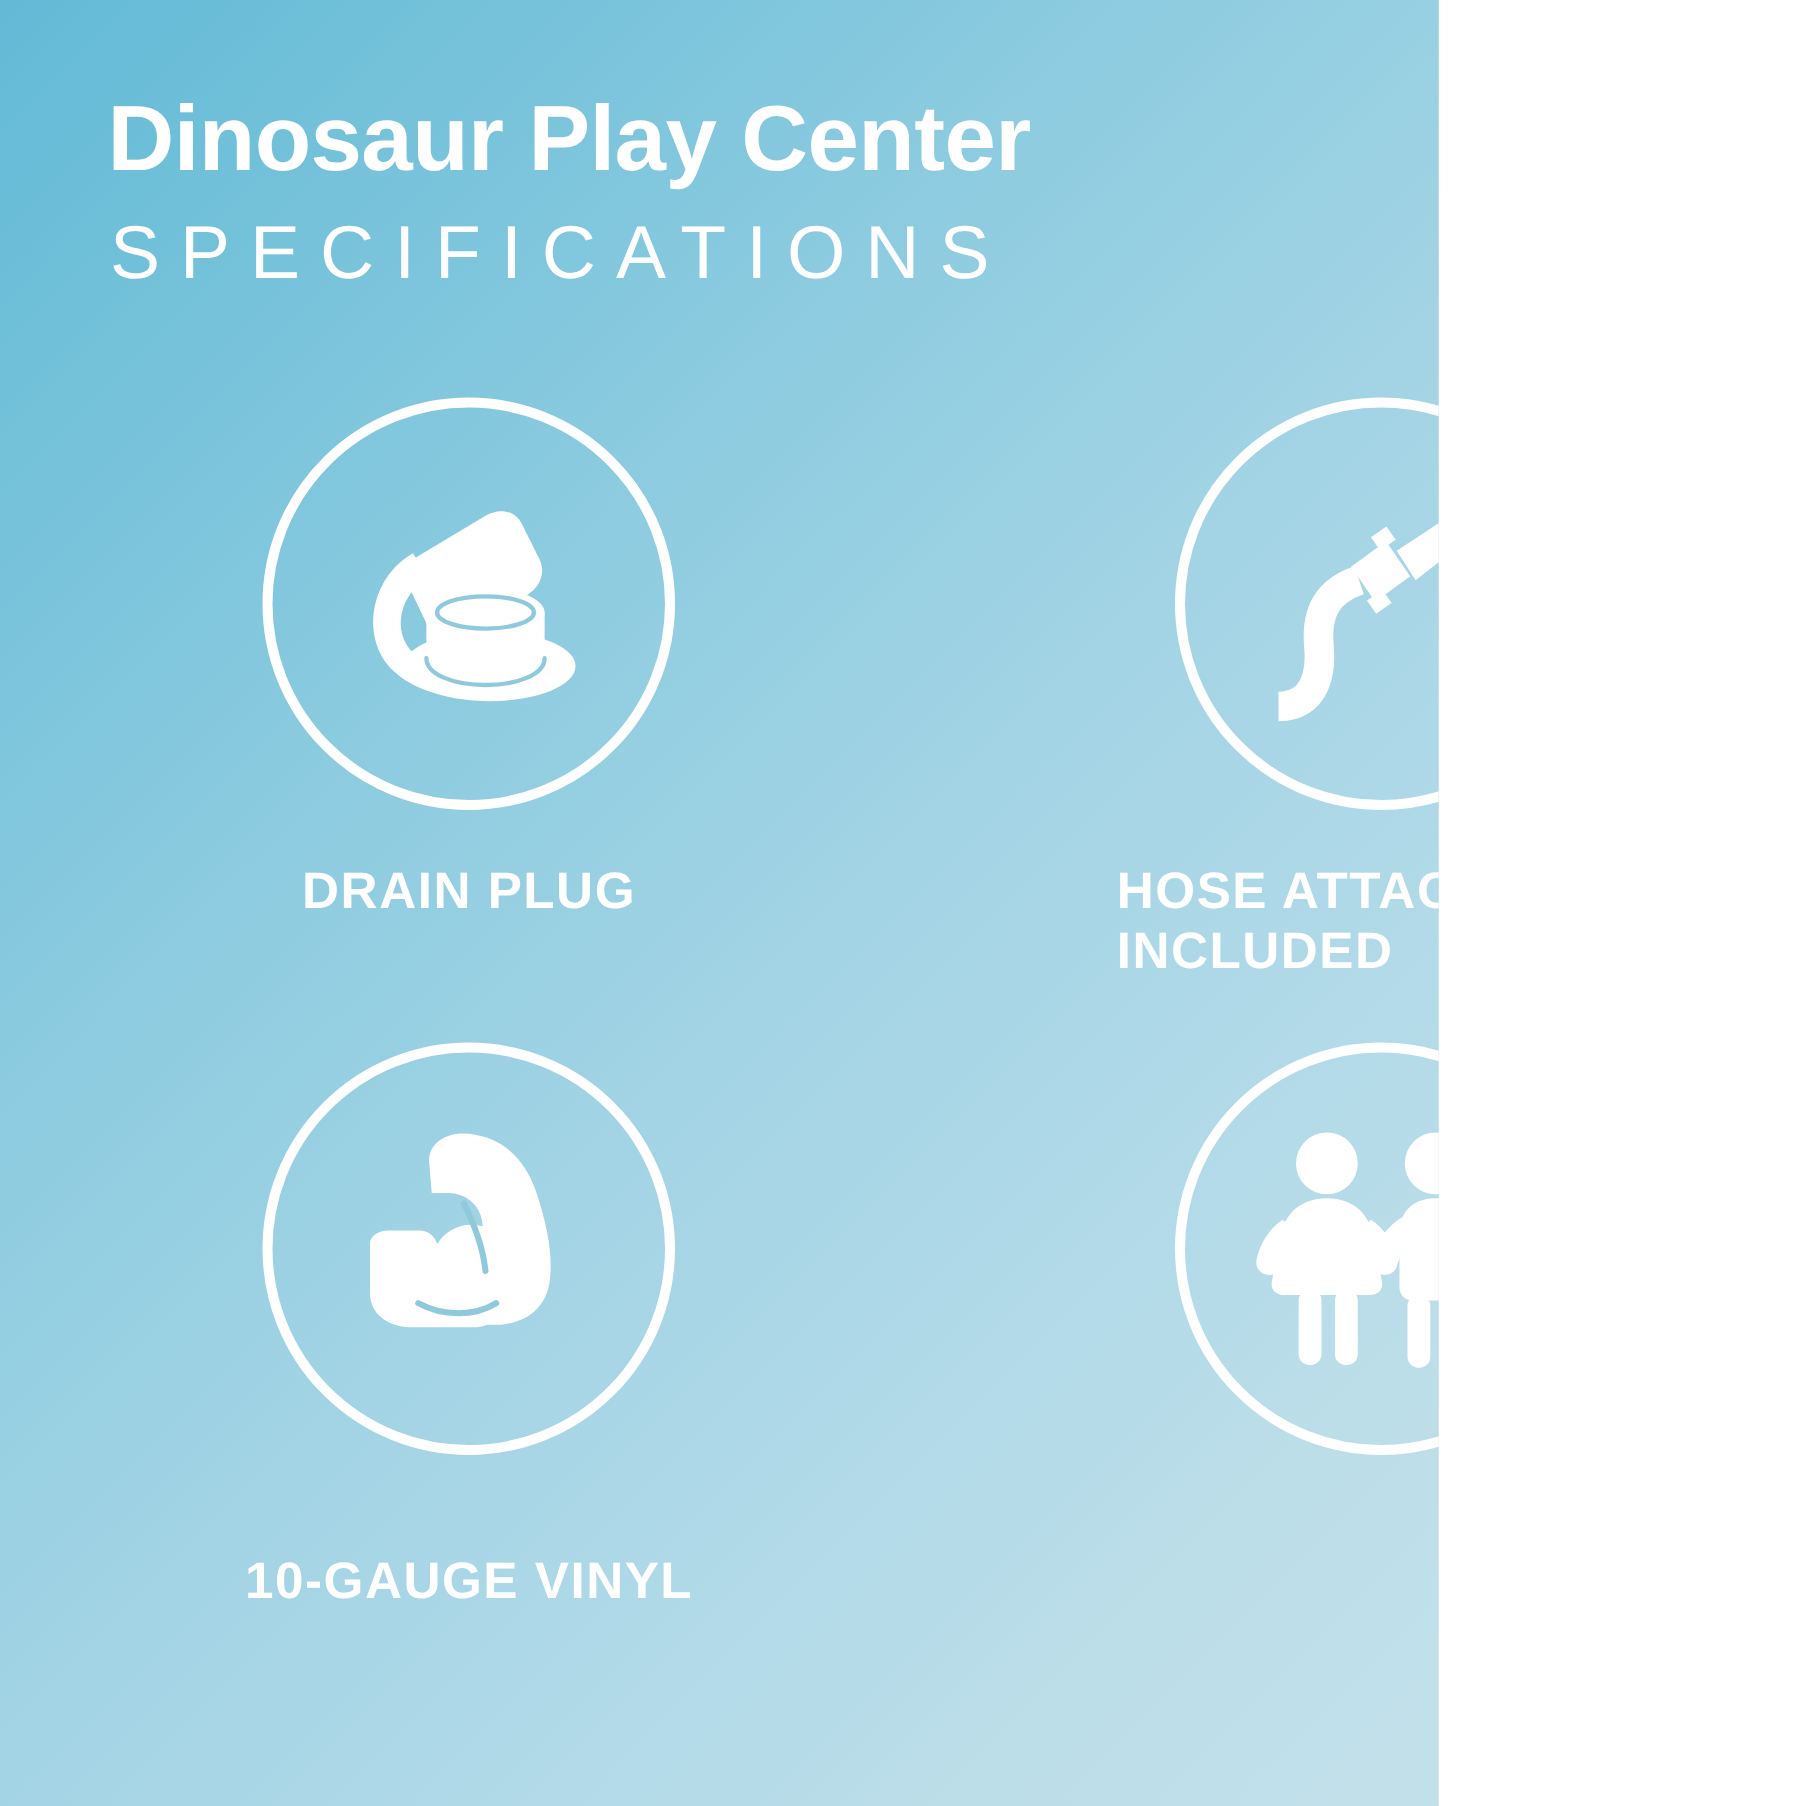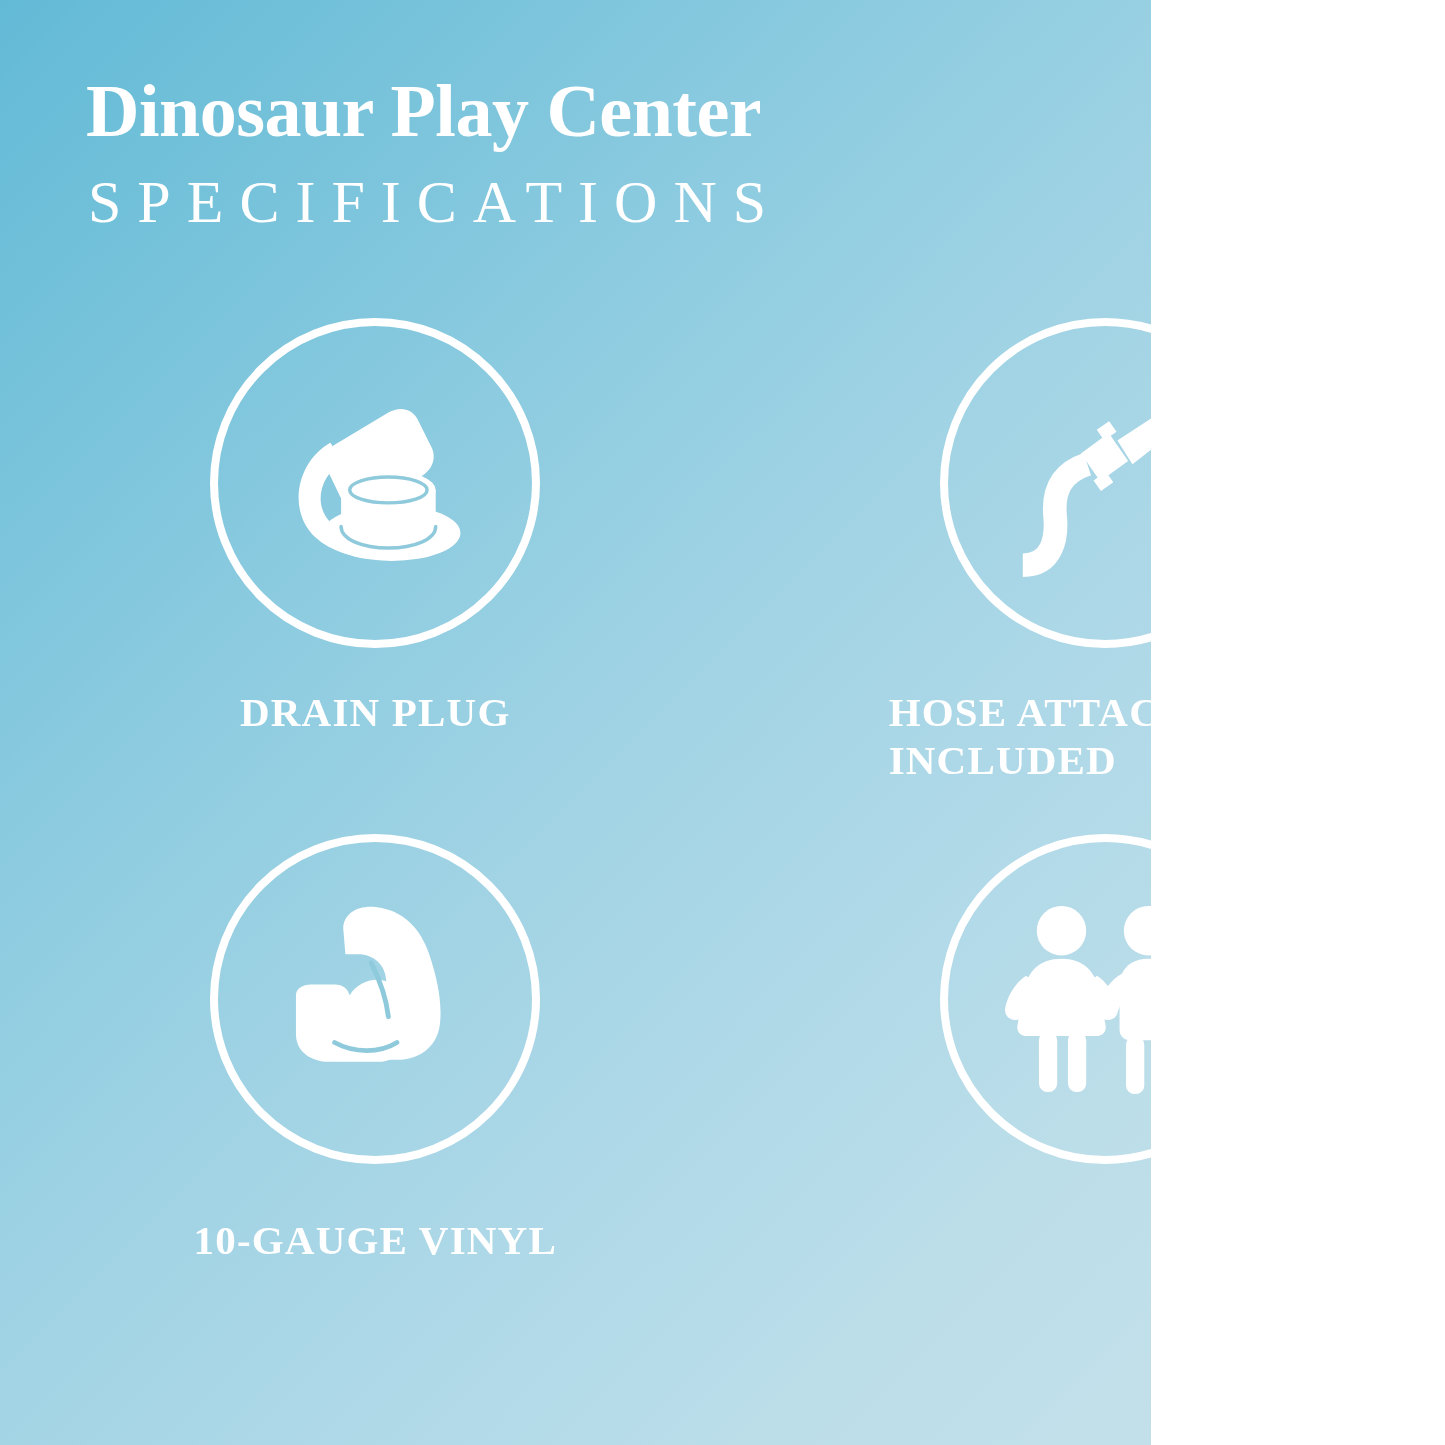--- a/index.html
+++ b/index.html
@@ -6,21 +6,21 @@
     margin: 0;
     padding: 0;
     background: #ffffff;
   }
 
   #infographic {
     position: relative;
     width: 1151px;
     height: 1445px;
     overflow: hidden;
-    font-family: Liberation Serif, serif;
+    font-family: Liberation Sans, sans-serif;
     
     background: linear-gradient(135deg,
         #63bad6 0%,
         #75c2da 16%,
         #8ccbe0 34%,
         #a0d3e4 52%,
         #b0d9e8 70%,
         #bcdee9 86%,
         #c2e0ea 100%);
   }
@@ -96,21 +96,21 @@
     color: #ffffff;
     font-size: 41px;
     font-weight: 700;
     letter-spacing: 1.2px;
     line-height: 1.18;
     text-align: left;
     text-transform: uppercase;
     white-space: pre-line;
   }
 
-  .row-2 .spec-label { margin-top: 52px; }
+  .row-2 .spec-label { margin-top: 76px; }
 </style>
 </head>
 <body>
 
 <div id="infographic">
 
   <div class="header">
     <h1 class="title">Dinosaur Play Center</h1>
     <div class="subtitle">SPECIFICATIONS</div>
   </div>

